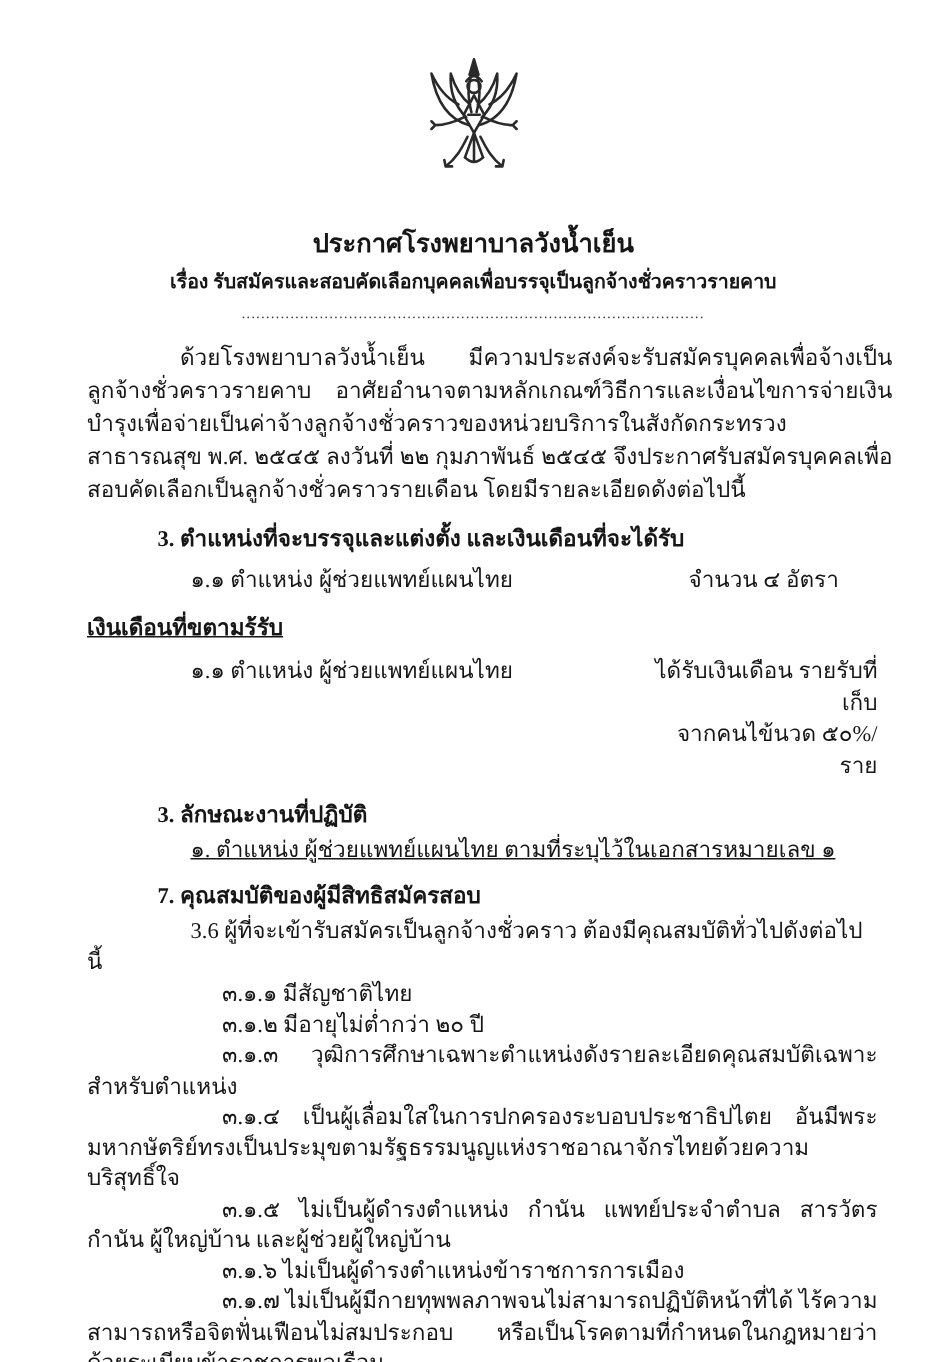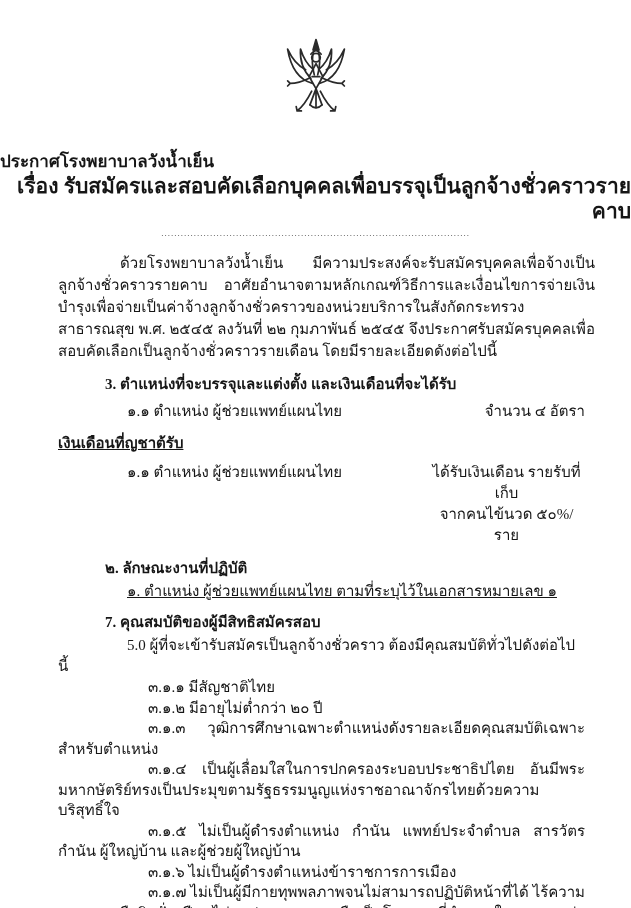--- a/index.html
+++ b/index.html
@@ -21,29 +21,29 @@
   }
   .emblem-wrap {
     padding-top: 36px;
     text-align: center;
   }
   .emblem-wrap svg {
     display: inline-block;
   }
   .doc-title {
     margin-top: 8px;
-    text-align: left;
+    text-align: center;
     font-weight: bold;
     font-size: 17px;
     line-height: 24px;
   }
   .doc-subject {
-    text-align: right;
+    text-align: center;
     font-weight: bold;
-    font-size: 21px;
+    font-size: 13px;
     line-height: 25px;
   }
   .divider-dots {
     text-align: center;
     font-size: 9px;
     letter-spacing: 1px;
     color: #333;
     line-height: 12px;
     margin-top: 3px;
   }
@@ -61,26 +61,26 @@
   .row {
     display: flex;
     align-items: flex-start;
     margin: 6px 46px 0 127px;
     line-height: 21px;
   }
   .row .grow { flex: 1 1 auto; }
   .right-col-count {
     flex: 0 0 auto;
     width: 126px;
-    text-align: right;
+    text-align: left;
   }
   .right-col-salary {
     flex: 0 0 auto;
     width: 157px;
-    text-align: center;
+    text-align: right;
   }
   .salary-head {
     margin: 10px 46px 0 58px;
     font-weight: bold;
     text-decoration: underline;
     line-height: 22px;
   }
   .sub-item {
     margin: 2px 46px 0 127px;
     line-height: 21px;
@@ -145,36 +145,36 @@
   <p class="intro">ด้วยโรงพยาบาลวังน้ำเย็น  มีความประสงค์จะรับสมัครบุคคลเพื่อจ้างเป็นลูกจ้างชั่วคราวรายคาบ  อาศัยอำนาจตามหลักเกณฑ์วิธีการและเงื่อนไขการจ่ายเงินบำรุงเพื่อจ่ายเป็นค่าจ้างลูกจ้างชั่วคราวของหน่วยบริการในสังกัดกระทรวงสาธารณสุข พ.ศ. ๒๕๔๕ ลงวันที่ ๒๒ กุมภาพันธ์ ๒๕๔๕  จึงประกาศรับสมัครบุคคลเพื่อสอบคัดเลือกเป็นลูกจ้างชั่วคราวรายเดือน  โดยมีรายละเอียดดังต่อไปนี้</p>
 
   <div class="sec-head">3.  ตำแหน่งที่จะบรรจุและแต่งตั้ง   และเงินเดือนที่จะได้รับ</div>
 
   <div class="row">
     <span>๑.๑  ตำแหน่ง  ผู้ช่วยแพทย์แผนไทย</span>
     <span class="grow"></span>
     <span class="right-col-count">จำนวน  ๔  อัตรา</span>
   </div>
 
-  <div class="salary-head">เงินเดือนที่ญชาต้รับ</div>
+  <div class="salary-head">เงินเดือนที่ขตามร้รับ</div>
 
   <div class="row" style="margin-top:8px;">
     <span>๑.๑  ตำแหน่ง  ผู้ช่วยแพทย์แผนไทย</span>
     <span class="grow"></span>
     <span class="right-col-salary">
       <span>ได้รับเงินเดือน รายรับที่เก็บ</span><br>
       <span>จากคนไข้นวด ๕๐%/ราย</span>
     </span>
   </div>
 
-  <div class="sec-head">๒.  ลักษณะงานที่ปฏิบัติ</div>
+  <div class="sec-head">3.  ลักษณะงานที่ปฏิบัติ</div>
   <div class="sub-item">๑.  ตำแหน่ง  ผู้ช่วยแพทย์แผนไทย  ตามที่ระบุไว้ในเอกสารหมายเลข ๑</div>
 
   <div class="sec-head" style="margin-top:9px;">7.  คุณสมบัติของผู้มีสิทธิสมัครสอบ</div>
-  <p class="q-intro">5.0  ผู้ที่จะเข้ารับสมัครเป็นลูกจ้างชั่วคราว  ต้องมีคุณสมบัติทั่วไปดังต่อไปนี้</p>
+  <p class="q-intro">3.6  ผู้ที่จะเข้ารับสมัครเป็นลูกจ้างชั่วคราว  ต้องมีคุณสมบัติทั่วไปดังต่อไปนี้</p>
 
   <p class="q-item">๓.๑.๑  มีสัญชาติไทย</p>
   <p class="q-item">๓.๑.๒  มีอายุไม่ต่ำกว่า ๒๐ ปี</p>
   <p class="q-item">๓.๑.๓  วุฒิการศึกษาเฉพาะตำแหน่งดังรายละเอียดคุณสมบัติเฉพาะสำหรับตำแหน่ง</p>
   <p class="q-item">๓.๑.๔  เป็นผู้เลื่อมใสในการปกครองระบอบประชาธิปไตย  อันมีพระมหากษัตริย์ทรงเป็นประมุขตามรัฐธรรมนูญแห่งราชอาณาจักรไทยด้วยความบริสุทธิ์ใจ</p>
   <p class="q-item">๓.๑.๕  ไม่เป็นผู้ดำรงตำแหน่ง  กำนัน  แพทย์ประจำตำบล  สารวัตรกำนัน ผู้ใหญ่บ้าน  และผู้ช่วยผู้ใหญ่บ้าน</p>
   <p class="q-item">๓.๑.๖  ไม่เป็นผู้ดำรงตำแหน่งข้าราชการการเมือง</p>
   <p class="q-item">๓.๑.๗  ไม่เป็นผู้มีกายทุพพลภาพจนไม่สามารถปฏิบัติหน้าที่ได้ ไร้ความสามารถหรือจิตฟั่นเฟือนไม่สมประกอบ  หรือเป็นโรคตามที่กำหนดในกฎหมายว่าด้วยระเบียบข้าราชการพลเรือน</p>
 
 </div>

